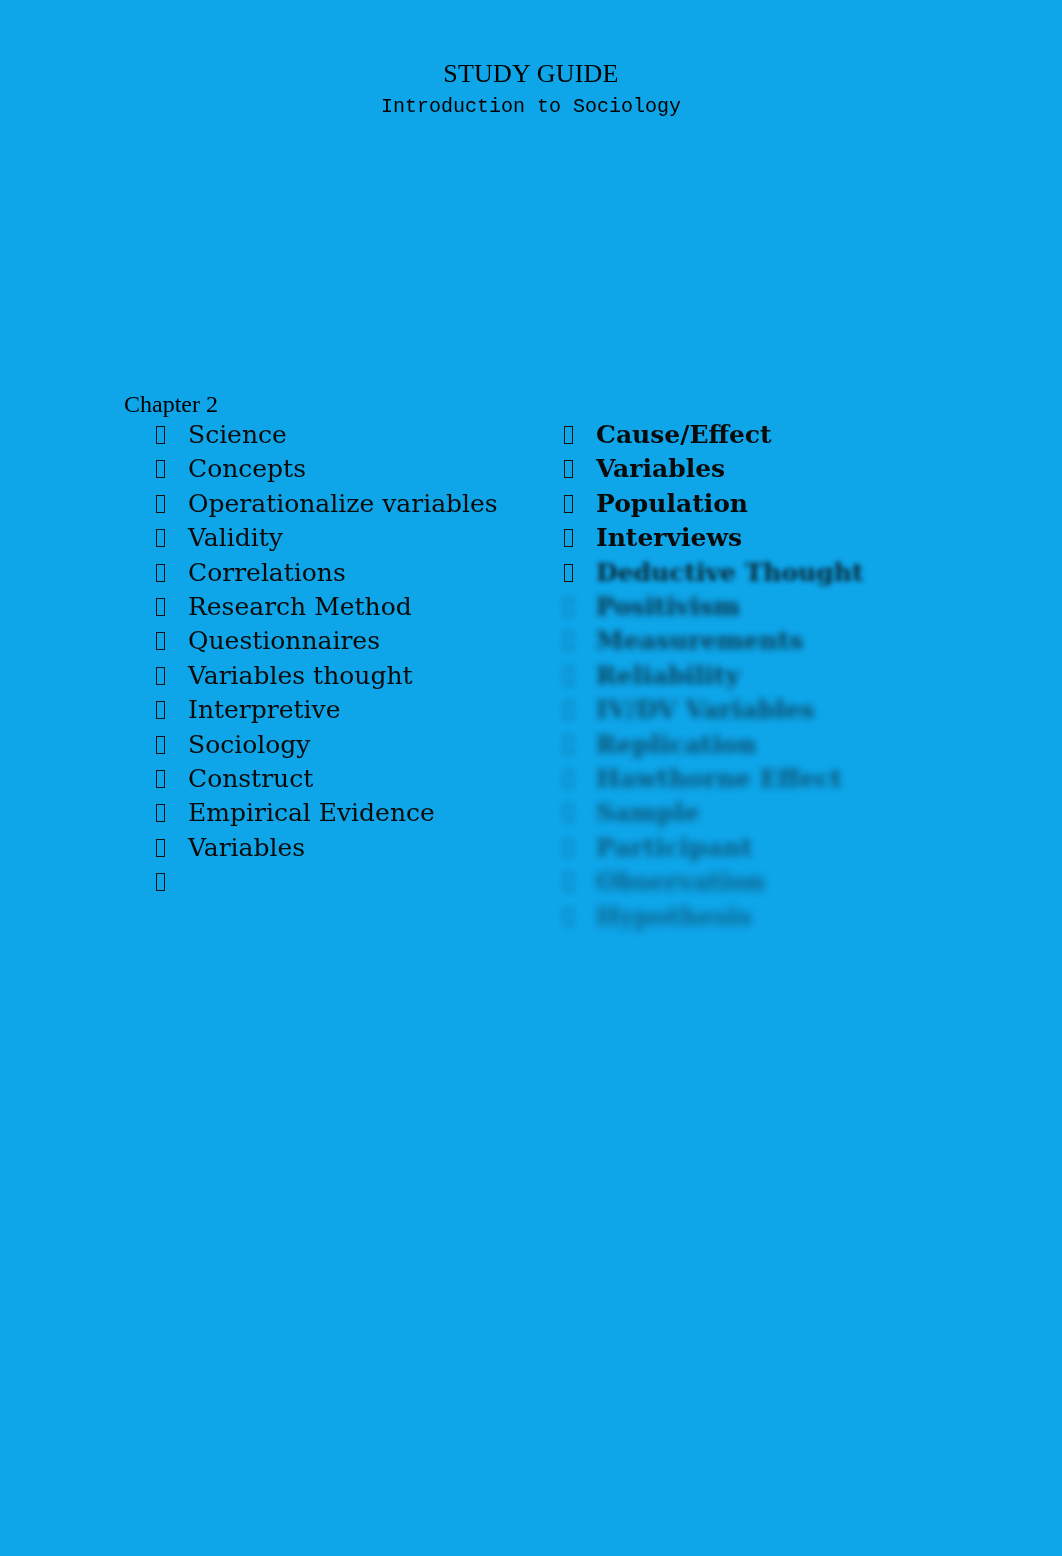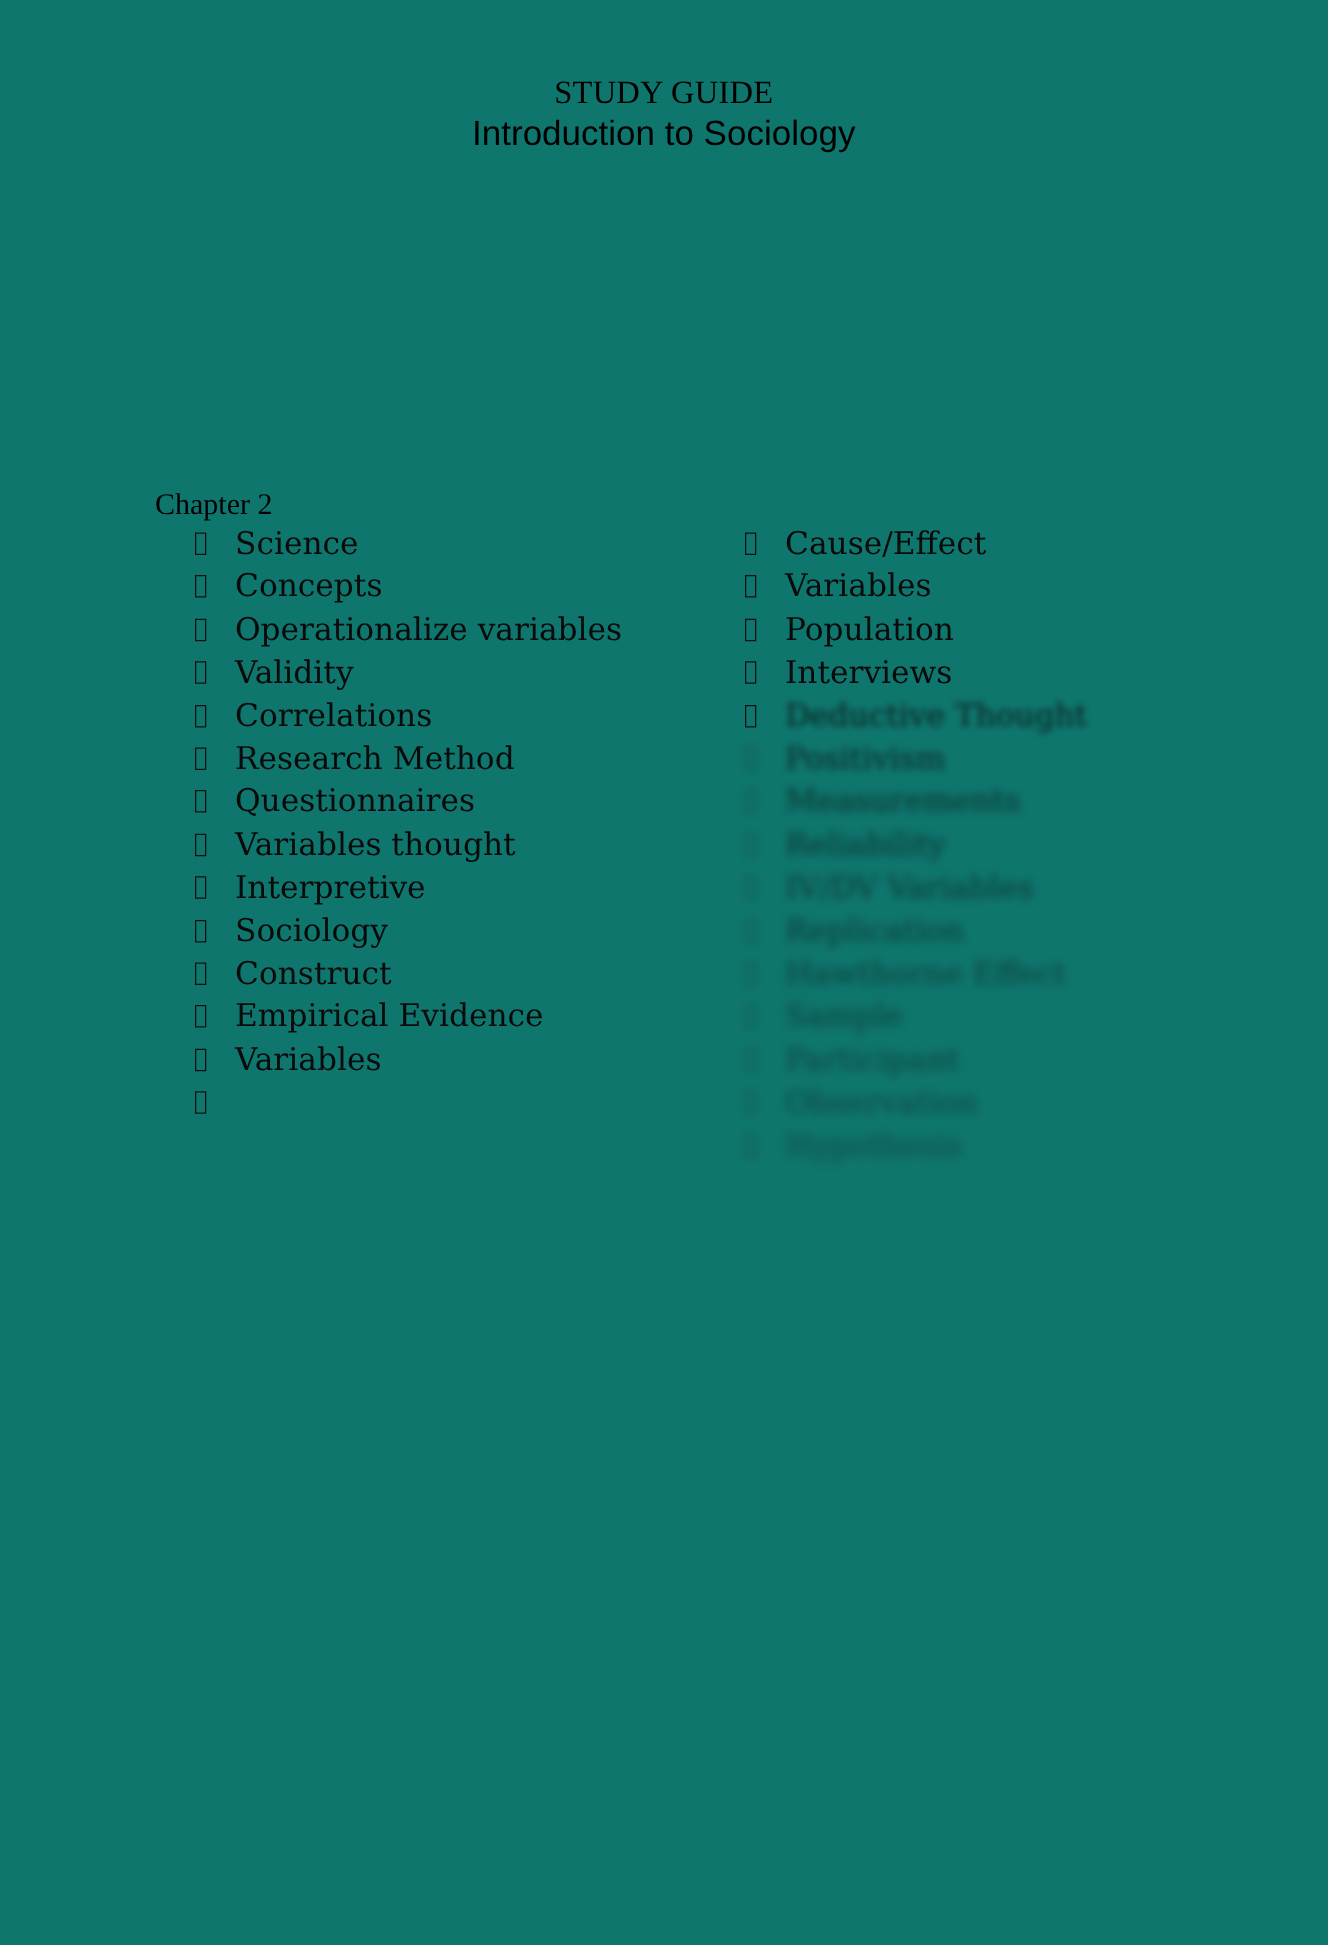--- a/index.html
+++ b/index.html
@@ -15,41 +15,41 @@
     font-family: "Liberation Serif", "DejaVu Serif", serif;
     color: #000000;
     overflow: hidden;
   }
 
   .page {
     position: absolute;
     left: 0; top: 0;
     width: 1062px;
     height: 1556px;
-    background: #0f766e;
+    background: #0ea5e9;
   }
 
   
   .doc-header {
     position: absolute;
     left: 0;
     top: 58px;
     width: 1062px;
     text-align: center;
   }
   .doc-title {
     font-family: "Liberation Serif", "DejaVu Serif", serif;
     font-size: 26px;
     line-height: 32px;
     letter-spacing: 0.2px;
     color: #000;
   }
   .doc-subtitle {
-    font-family: Liberation Sans, sans-serif;
-    font-size: 28px;
+    font-family: Liberation Mono, monospace;
+    font-size: 20px;
     line-height: 33px;
     color: #000;
     text-align: center;
   }
 
   
   .chapter-label {
     position: absolute;
     left: 124px;
     top: 389px;
@@ -65,21 +65,21 @@
     left: 0;
     top: 418px;
     width: 857px;
     height: 560px;
   }
   .col {
     position: absolute;
     top: 0;
   }
   .col-left  { left: 152px; width: 400px; }
-  .col-right { left: 592px; width: 420px; }
+  .col-right { left: 560px; width: 420px; font-weight: bold; }
 
   ul.termlist {
     list-style: none;
     margin: 0;
     padding: 0;
   }
   ul.termlist > li {
     position: relative;
     padding-left: 36px;
     margin: 0;

